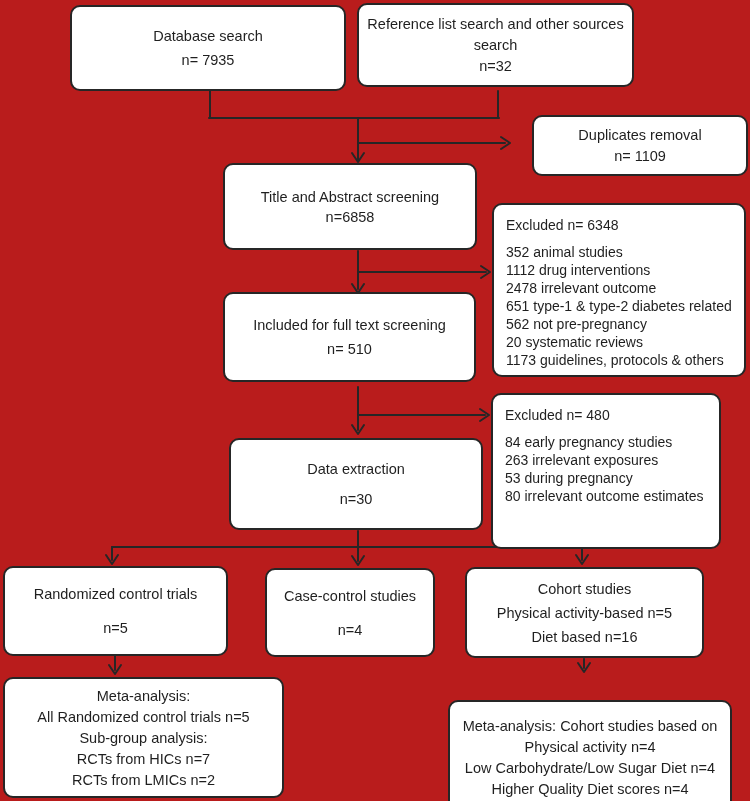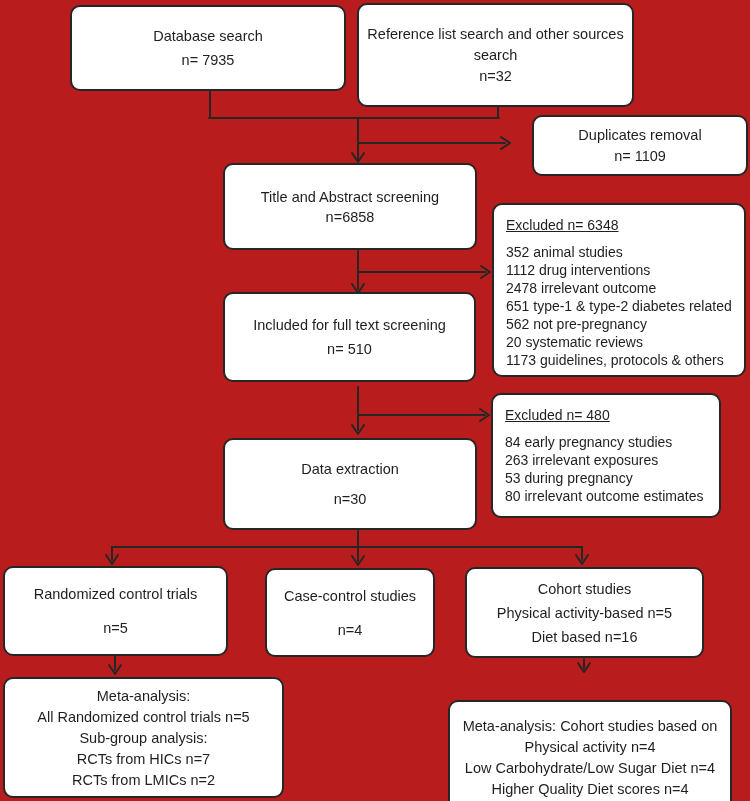--- a/index.html
+++ b/index.html
@@ -13,21 +13,21 @@
     position:absolute;box-sizing:border-box;background:#ffffff;
     border:2px solid #262626;border-radius:10px;
     display:flex;flex-direction:column;align-items:center;justify-content:center;
     text-align:center;font-size:14.5px;line-height:20px;padding:6px 10px;
   }
   .g0{row-gap:1px}.g4{row-gap:4px}.g10{row-gap:10px}.g14{row-gap:14px}
   .excl{
     align-items:flex-start;justify-content:flex-start;text-align:left;
     font-size:14px;line-height:18px;padding:11px 12px;row-gap:0;
   }
-  .excl .hdr{margin-bottom:9px;text-decoration:underline;}
+  .excl .hdr{margin-bottom:9px;}
   .ln,.hdr,.item{display:block;}
 </style>
 </head>
 <body>
 
 <div class="stage">
 
   <svg class="wires" viewBox="0 0 750 801" xmlns="http://www.w3.org/2000/svg">
     <path d="M210 91 L210 118"></path>
     <path d="M498 91 L498 118"></path>
@@ -45,21 +45,21 @@
     <path d="M582 547 L582 560 M576 555 L582 564 L588 555"></path>
     <path d="M115 656 L115 670 M109 665 L115 674 L121 665"></path>
     <path d="M584 659 L584 668 M578 663 L584 672 L590 663"></path>
   </svg>
 
   <div class="b g4" style="left:70px;top:5px;width:276px;height:86px">
     <span class="ln">Database search</span>
     <span class="ln">n= 7935</span>
   </div>
 
-  <div class="b g0" style="left:357px;top:3px;width:277px;height:104px;padding:6px 4px">
+  <div class="b g0" style="left:357px;top:3px;width:277px;height:84px;padding:6px 4px">
     <span class="ln">Reference list search and other sources</span>
     <span class="ln">search</span>
     <span class="ln">n=32</span>
   </div>
 
   <div class="b g0" style="left:532px;top:115px;width:216px;height:61px">
     <span class="ln">Duplicates removal</span>
     <span class="ln">n= 1109</span>
   </div>
 
@@ -76,29 +76,29 @@
     <span class="item">562 not pre-pregnancy</span>
     <span class="item">20 systematic reviews</span>
     <span class="item">1173 guidelines, protocols &amp; others</span>
   </div>
 
   <div class="b g4" style="left:223px;top:292px;width:253px;height:90px">
     <span class="ln">Included for full text screening</span>
     <span class="ln">n= 510</span>
   </div>
 
-  <div class="b excl" style="left:491px;top:393px;width:230px;height:125px">
+  <div class="b excl" style="left:491px;top:393px;width:230px;height:156px">
     <span class="hdr">Excluded n= 480</span>
     <span class="item">84 early pregnancy studies</span>
     <span class="item">263 irrelevant exposures</span>
     <span class="item">53 during pregnancy</span>
     <span class="item">80 irrelevant outcome estimates</span>
   </div>
 
-  <div class="b g10" style="left:223px;top:438px;width:254px;height:92px">
+  <div class="b g10" style="left:229px;top:438px;width:254px;height:92px">
     <span class="ln">Data extraction</span>
     <span class="ln">n=30</span>
   </div>
 
   <div class="b g14" style="left:3px;top:566px;width:225px;height:90px">
     <span class="ln">Randomized control trials</span>
     <span class="ln">n=5</span>
   </div>
 
   <div class="b g14" style="left:265px;top:568px;width:170px;height:89px">

